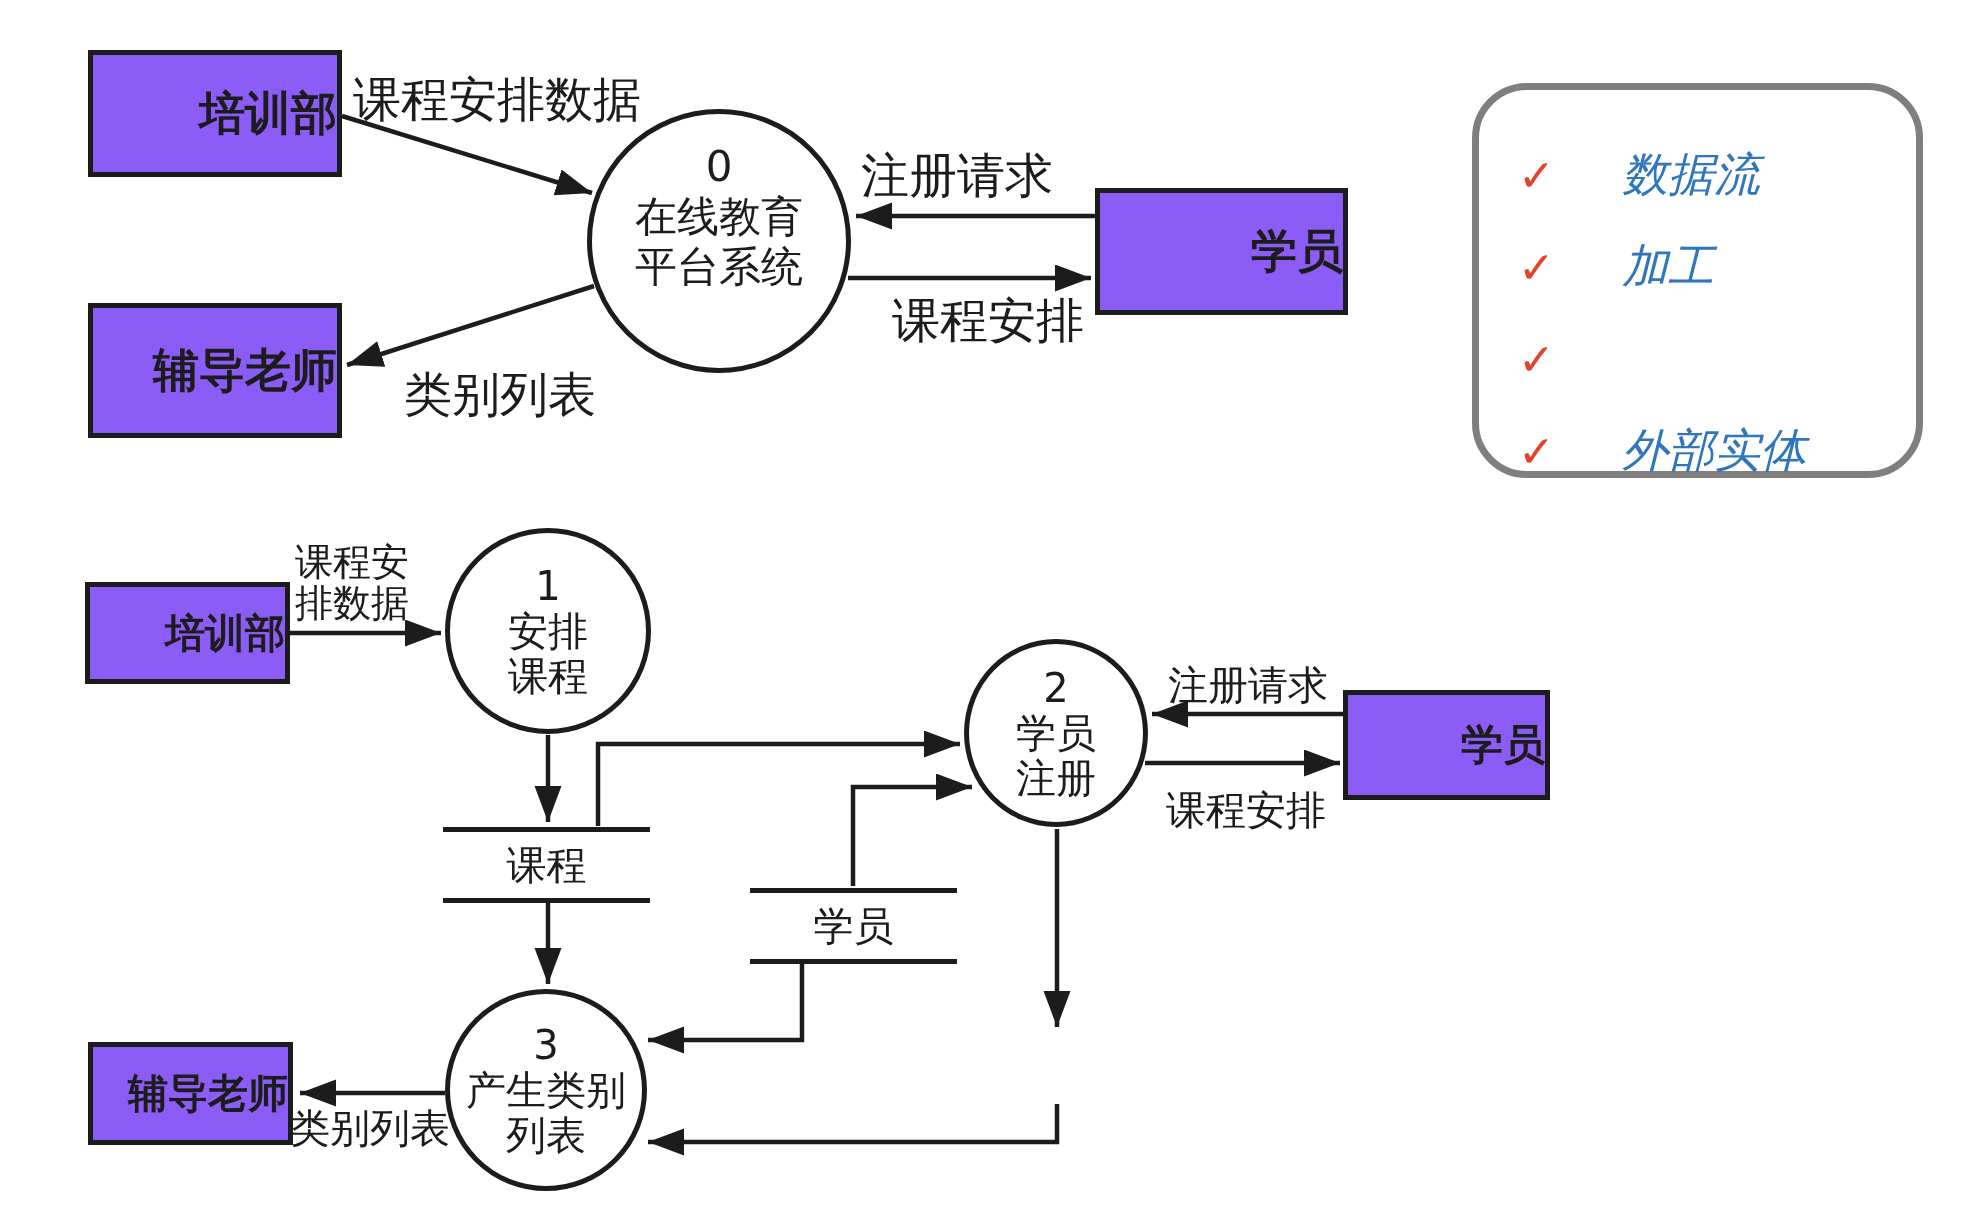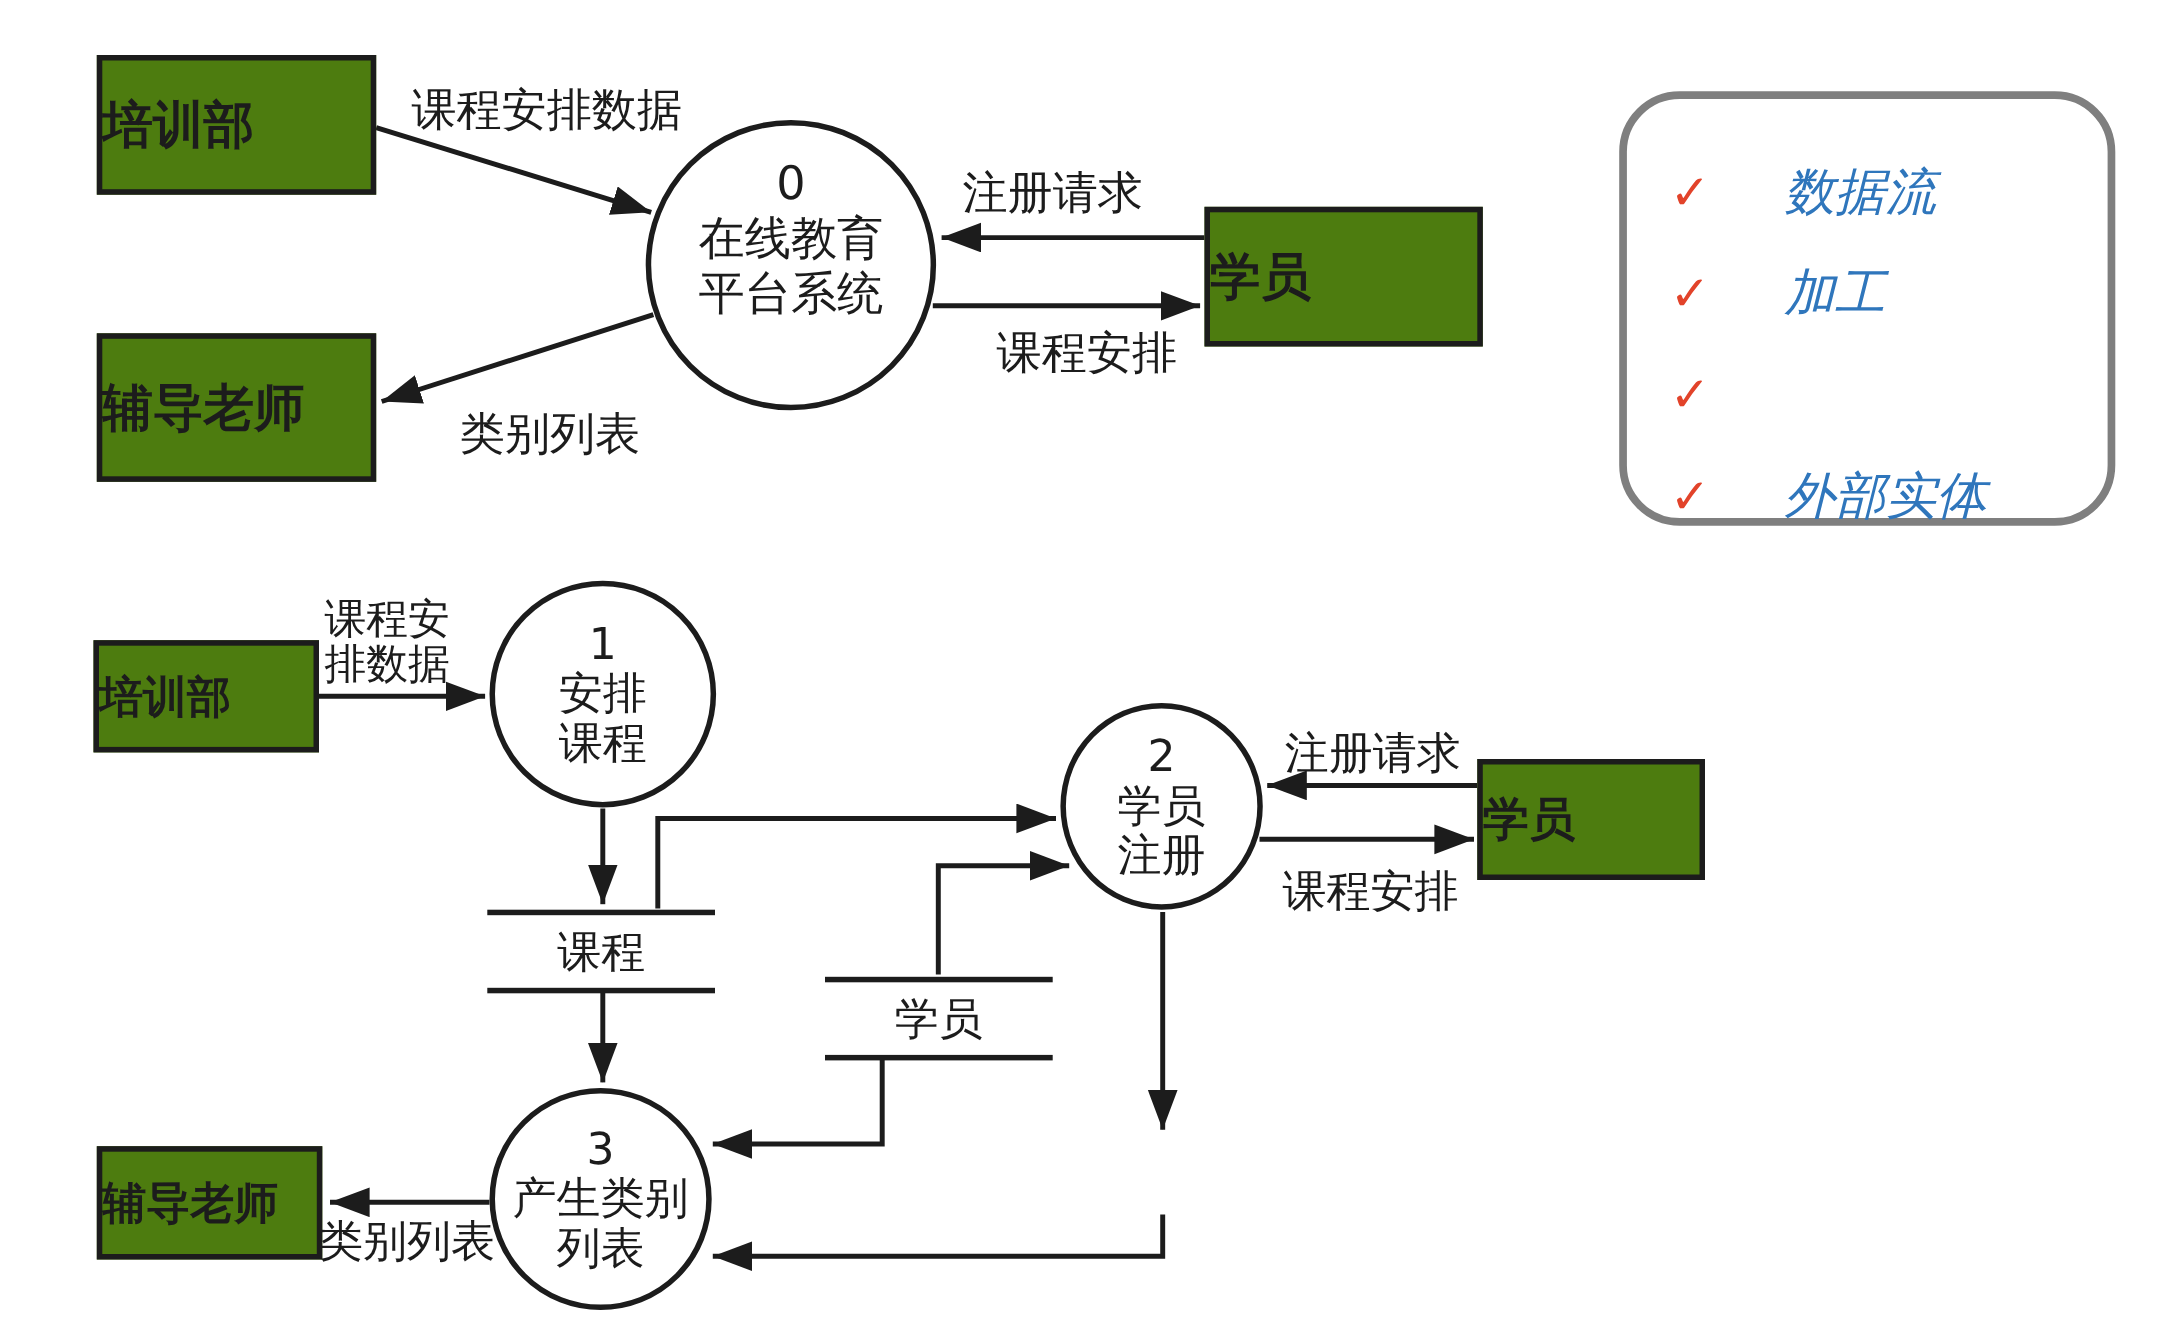--- a/index.html
+++ b/index.html
@@ -3,42 +3,42 @@
 <meta charset="utf-8">
 <style>
   html,body{margin:0;padding:0;background:#fff;}
   .stage{
     position:relative;width:1984px;height:1210px;background:#fff;overflow:hidden;
     font-family:"DejaVu Sans","Liberation Sans",sans-serif;color:var(--ink,#1c1c1c);
   }
   .stage svg{position:absolute;left:0;top:0;}
   .connector{stroke:var(--ink,#1c1c1c);stroke-width:4.5;fill:none;}
   .entity{
-    position:absolute;box-sizing:border-box;border:5px solid var(--ink,#1c1c1c);background:#4d7c0f;
-    display:flex;align-items:center;justify-content:flex-start;font-weight:bold;white-space:nowrap;
+    position:absolute;box-sizing:border-box;border:5px solid var(--ink,#1c1c1c);background:#8b5cf6;
+    display:flex;align-items:center;justify-content:flex-end;font-weight:bold;white-space:nowrap;
   }
   .entity.big{font-size:46px;}
   .entity.small{font-size:40px;}
   .process{
     position:absolute;box-sizing:border-box;border:5px solid var(--ink,#1c1c1c);border-radius:50%;
     background:#fff;display:flex;align-items:center;justify-content:center;text-align:center;
   }
   .process .ptext{display:flex;flex-direction:column;align-items:center;}
   .process .ptext span{display:block;white-space:nowrap;}
   #p0 .ptext{font-size:42px;line-height:50px;transform:translateY(-24px);}
   #p1 .ptext,#p2 .ptext,#p3 .ptext{font-size:40px;line-height:45px;}
   .store{
     position:absolute;box-sizing:border-box;border-top:5px solid var(--ink,#1c1c1c);
     border-bottom:5px solid var(--ink,#1c1c1c);display:flex;align-items:center;justify-content:center;
     font-size:40px;white-space:nowrap;background:transparent;
   }
   .flabel{
     position:absolute;transform:translate(-50%,-50%);white-space:nowrap;text-align:center;
   }
-  .flabel.t{font-size:41px;}
+  .flabel.t{font-size:48px;}
   .flabel.b{font-size:40px;}
   .flabel.two{font-size:38px;line-height:41px;}
   .legend{
     position:absolute;left:1472px;top:83px;width:451px;height:395px;box-sizing:border-box;
     border:7px solid var(--legend-border,#7f7f7f);border-radius:55px;background:#fff;
   }
   .legend-row{position:absolute;left:39px;height:52px;display:flex;align-items:center;}
   .legend-row .chk{color:var(--check,#e2432a);font-size:44px;font-weight:bold;width:104px;}
   .legend-row .lbl{color:var(--legend-text,#2f76bc);font-size:46px;white-space:nowrap;font-style:italic;}
   .lr0{top:59px;}.lr1{top:151px;}.lr2{top:243px;}.lr3{top:335px;}

